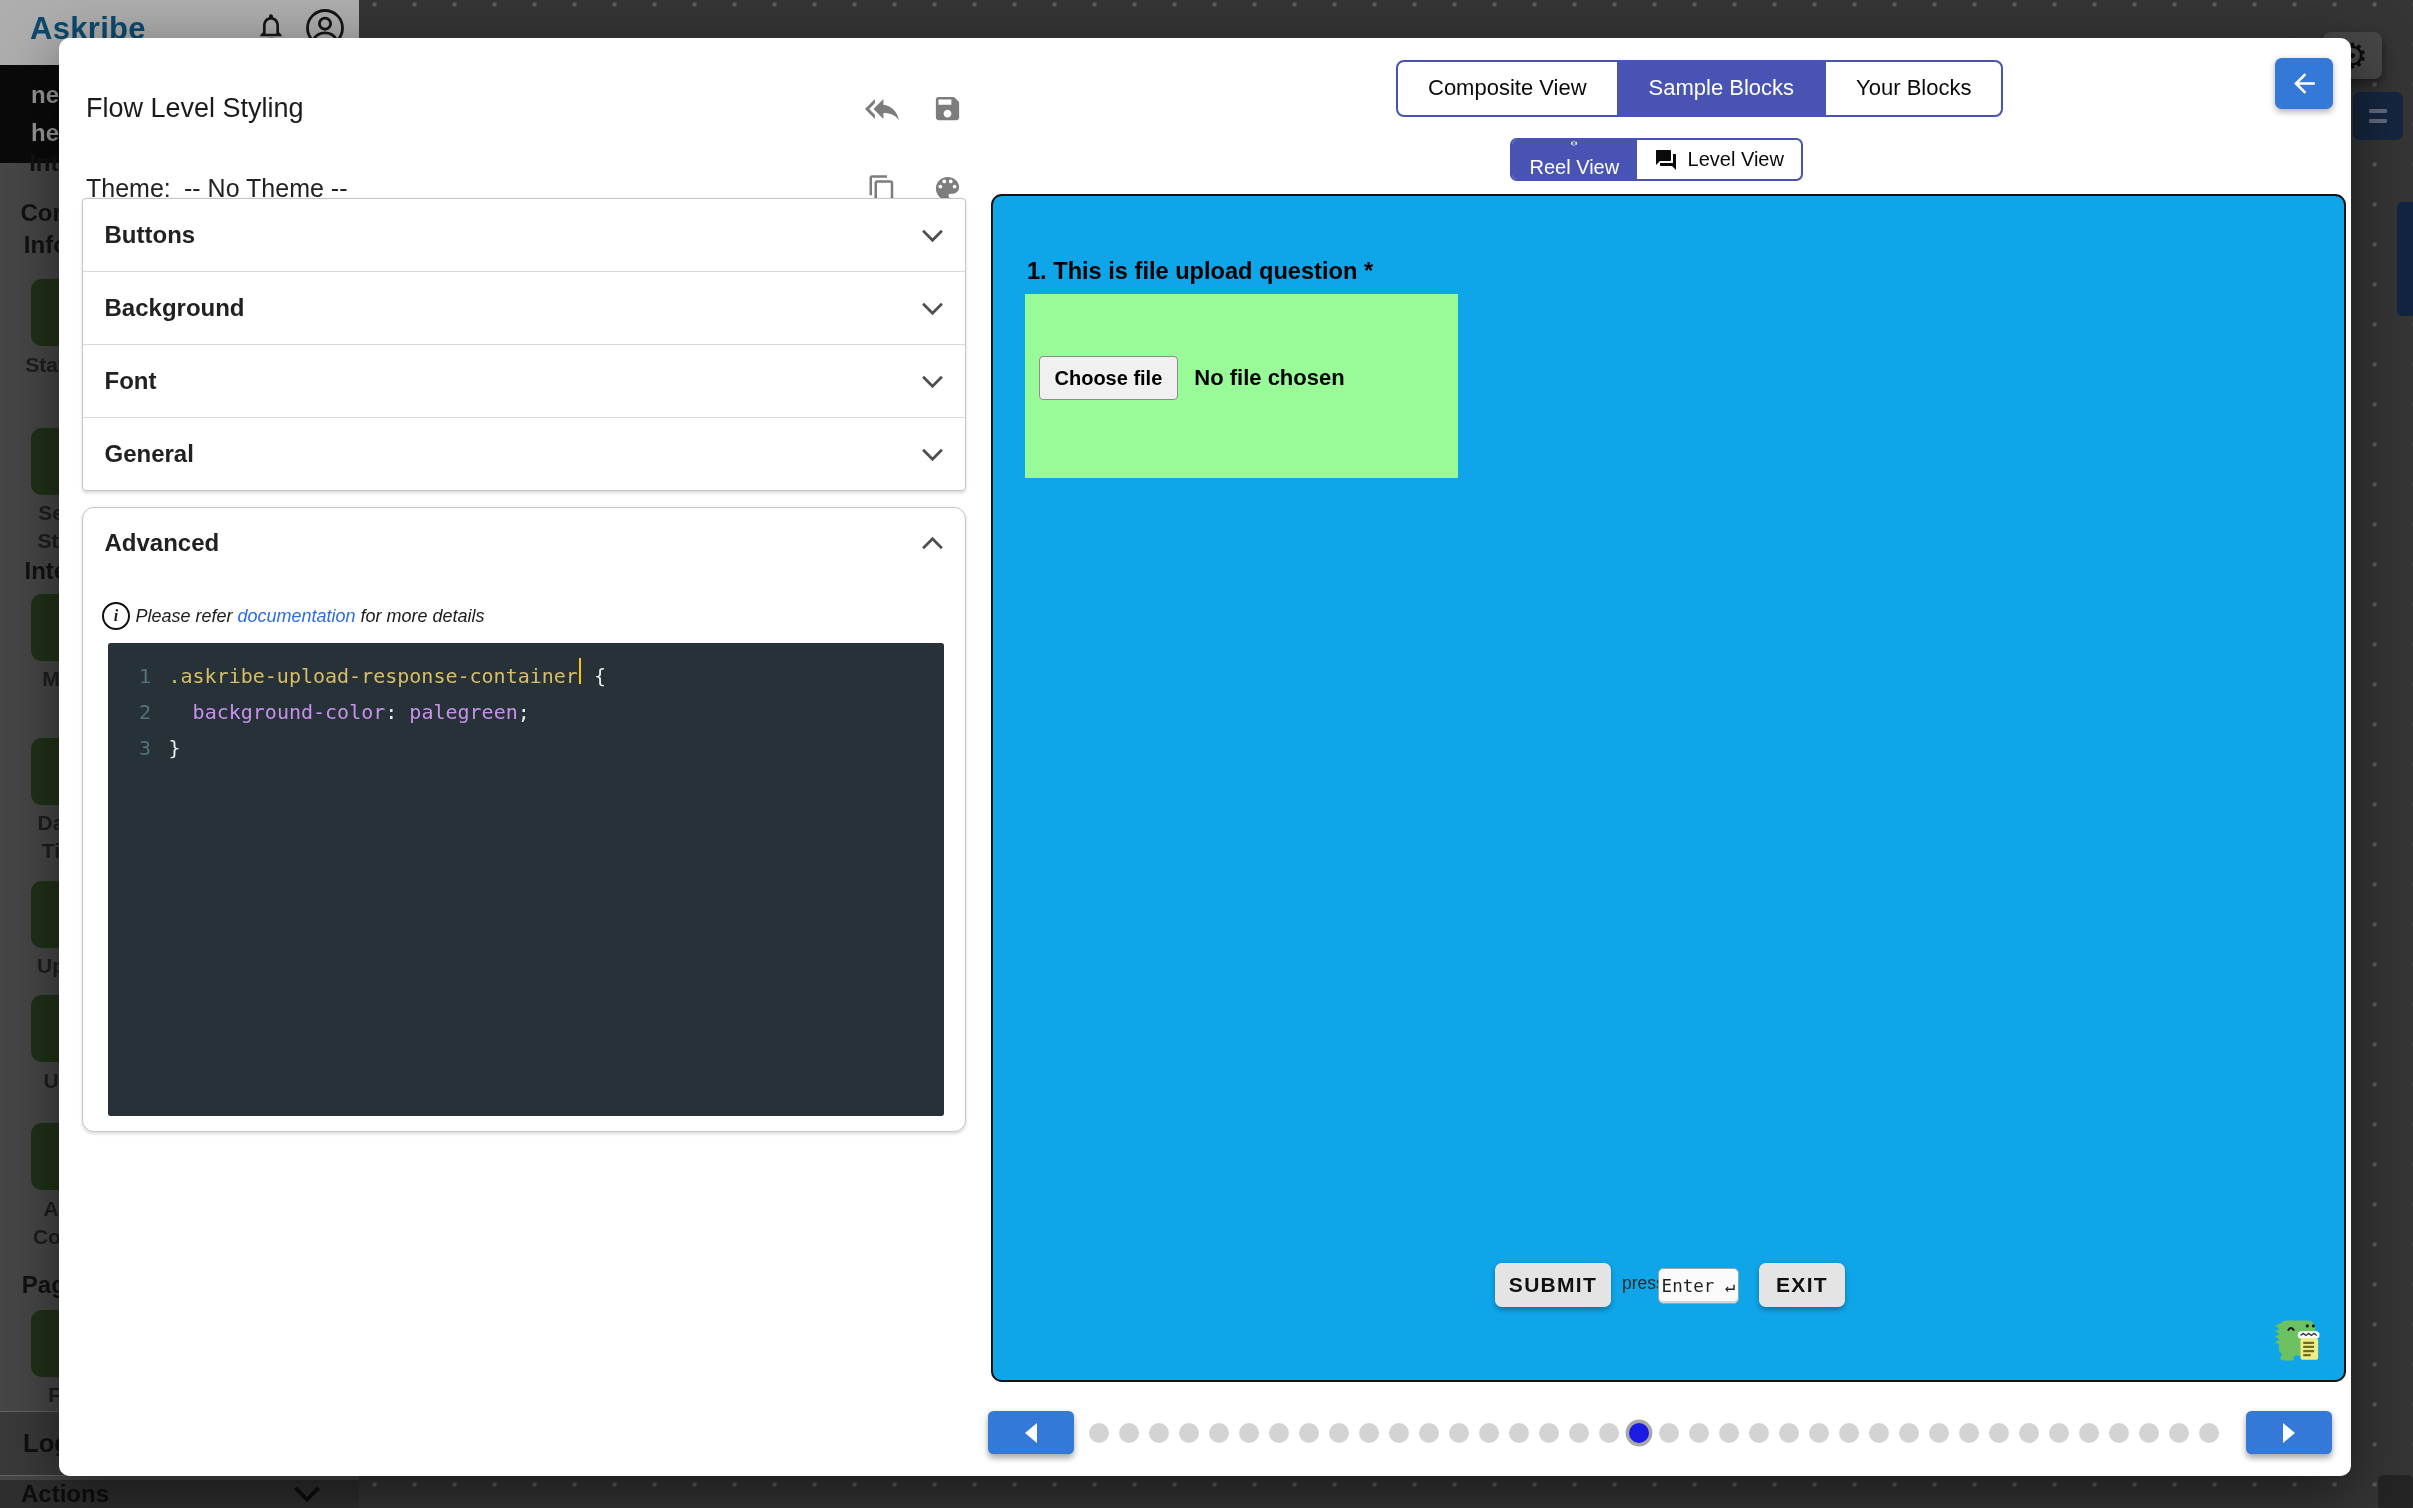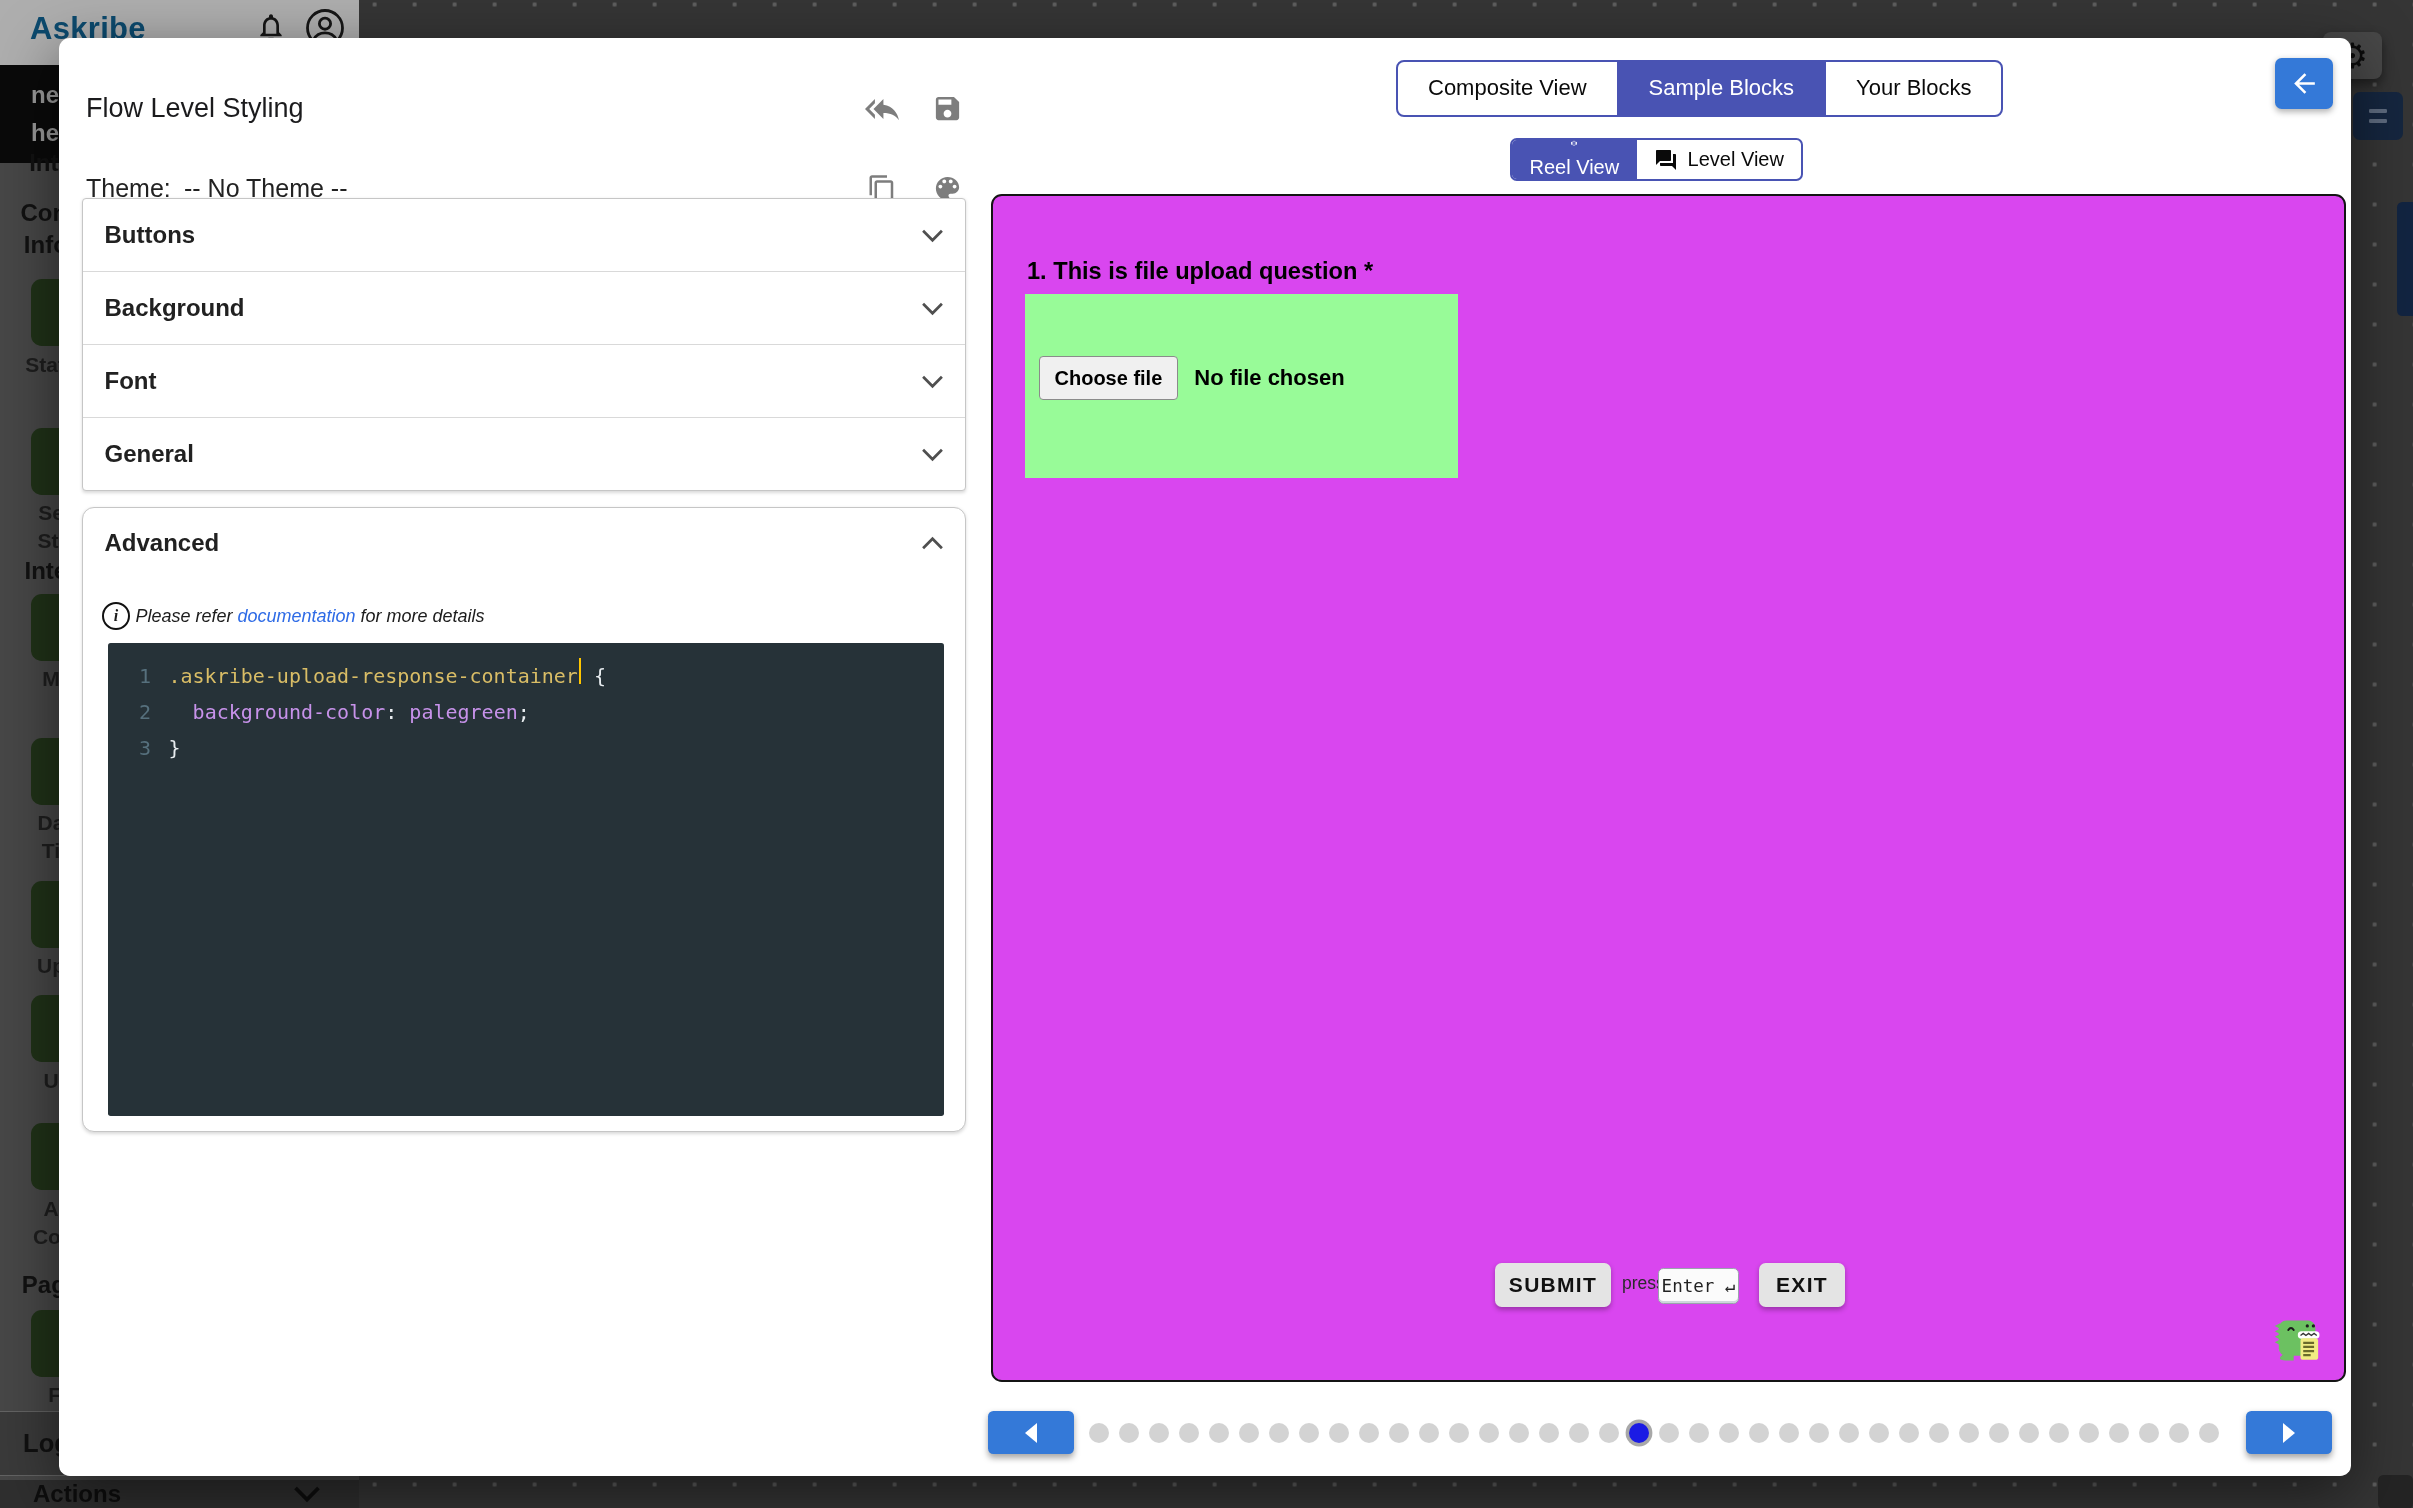--- a/index.html
+++ b/index.html
@@ -25,21 +25,21 @@
   .hdr-icon{position:absolute;top:10.8px;}
   .sb-selected{position:absolute;left:0;width:183px;background:#0a0a0a;color:#9a9a9a;font-weight:700;font-size:24px;
     line-height:38px;padding:10.8px 0 10.8px 31px;box-sizing:border-box;}
   .sb-heading{position:absolute;left:0;width:101px;text-align:center;font-size:24px;font-weight:700;color:#121212;line-height:32px;}
   .sb-block{position:absolute;left:31px;width:62px;height:67px;border-radius:10.8px;background:#203218;}
   .sb-label{position:absolute;left:0;width:102px;text-align:center;font-size:21px;font-weight:700;color:#1e1e1e;line-height:28px;}
   .log-row{position:absolute;left:0;top:1411px;width:359px;height:65px;background:#3a3a3a;border-top:1.3px solid #636363;
     border-bottom:1.3px solid #636363;display:flex;align-items:center;padding-left:23px;box-sizing:border-box;
     font-weight:700;font-size:25.6px;color:#111;}
   .actions-row{position:absolute;left:0;top:1480px;width:359px;height:28px;background:#2f2f2f;display:flex;align-items:center;
-    justify-content:space-between;padding:0 38px 0 33px;box-sizing:border-box;font-weight:700;font-size:24px;color:#0e0e0e;}
+    justify-content:space-between;padding:0 38px 0 21px;box-sizing:border-box;font-weight:700;font-size:24px;color:#0e0e0e;}
 
   
   .modal{position:absolute;left:59px;top:38px;width:2292px;height:1438px;background:#fff;border-radius:10.8px;
     box-shadow:0 17.5px 61px rgba(0,0,0,.5);}
   .m-title{position:absolute;left:27px;top:55px;font-size:27px;color:#1b1b1d;}
   .theme-label{position:absolute;left:27px;top:136px;font-size:25px;color:#222;}
   .theme-value{position:absolute;left:125px;top:136px;font-size:25px;color:#222;}
   .icon-btn{position:absolute;width:35px;height:35px;display:flex;align-items:center;justify-content:center;cursor:pointer;}
 
   
@@ -80,21 +80,21 @@
   .back-btn{position:absolute;left:2216px;top:20px;width:58px;height:51px;background:#3479d8;border-radius:6.7px;
     display:flex;align-items:center;justify-content:center;box-shadow:0 2.7px 6.7px rgba(0,0,0,.3);cursor:pointer;}
 
   .toggle{position:absolute;left:1451px;top:100px;height:43px;display:flex;border:2px solid #4953b3;border-radius:6.7px;
     overflow:hidden;background:#fff;box-sizing:border-box;}
   .toggle-opt{display:flex;align-items:center;gap:9.4px;padding:0 17.5px;font-size:20px;color:#0a0a0a;cursor:pointer;}
   .toggle-opt.active{background:#4953b3;color:#fff;flex-direction:column;}
 
   
   .preview{position:absolute;left:932px;top:156px;width:1355px;height:1188px;border:2px solid #141414;border-radius:10.8px;
-    background:#d946ef;box-sizing:border-box;}
+    background:#0ea5e9;box-sizing:border-box;}
   .question{position:absolute;left:34px;top:62px;font-size:23.6px;font-weight:700;color:#000;}
   .greenbox{position:absolute;left:32px;top:98px;width:433px;height:184px;background:#98fb98;}
   .file-row{position:absolute;left:13.5px;top:62px;display:flex;align-items:center;}
   .file-btn{height:42px;padding:0 15px;background:#f0f0f0;border:1.3px solid #8b8b8b;border-radius:4px;font-size:20px;
     font-weight:700;color:#000;display:flex;align-items:center;cursor:pointer;font-family:"Liberation Sans",sans-serif;}
   .file-status{margin-left:16px;font-size:22px;font-weight:700;color:#000;}
   .btn-gray{position:absolute;background:#e4e4e4;border-radius:6.7px;box-shadow:0 2.7px 5.4px rgba(0,0,0,.28);
     display:flex;align-items:center;justify-content:center;font-weight:700;font-size:21px;letter-spacing:1.3px;color:#111;cursor:pointer;}
   .press-label{position:absolute;left:629px;top:1077px;font-size:17.5px;color:#2b2b2b;}
   .kbd{position:absolute;left:665px;top:1072px;width:79px;height:34px;background:#fbfbfb;border:1.3px solid #9aa3ad;

